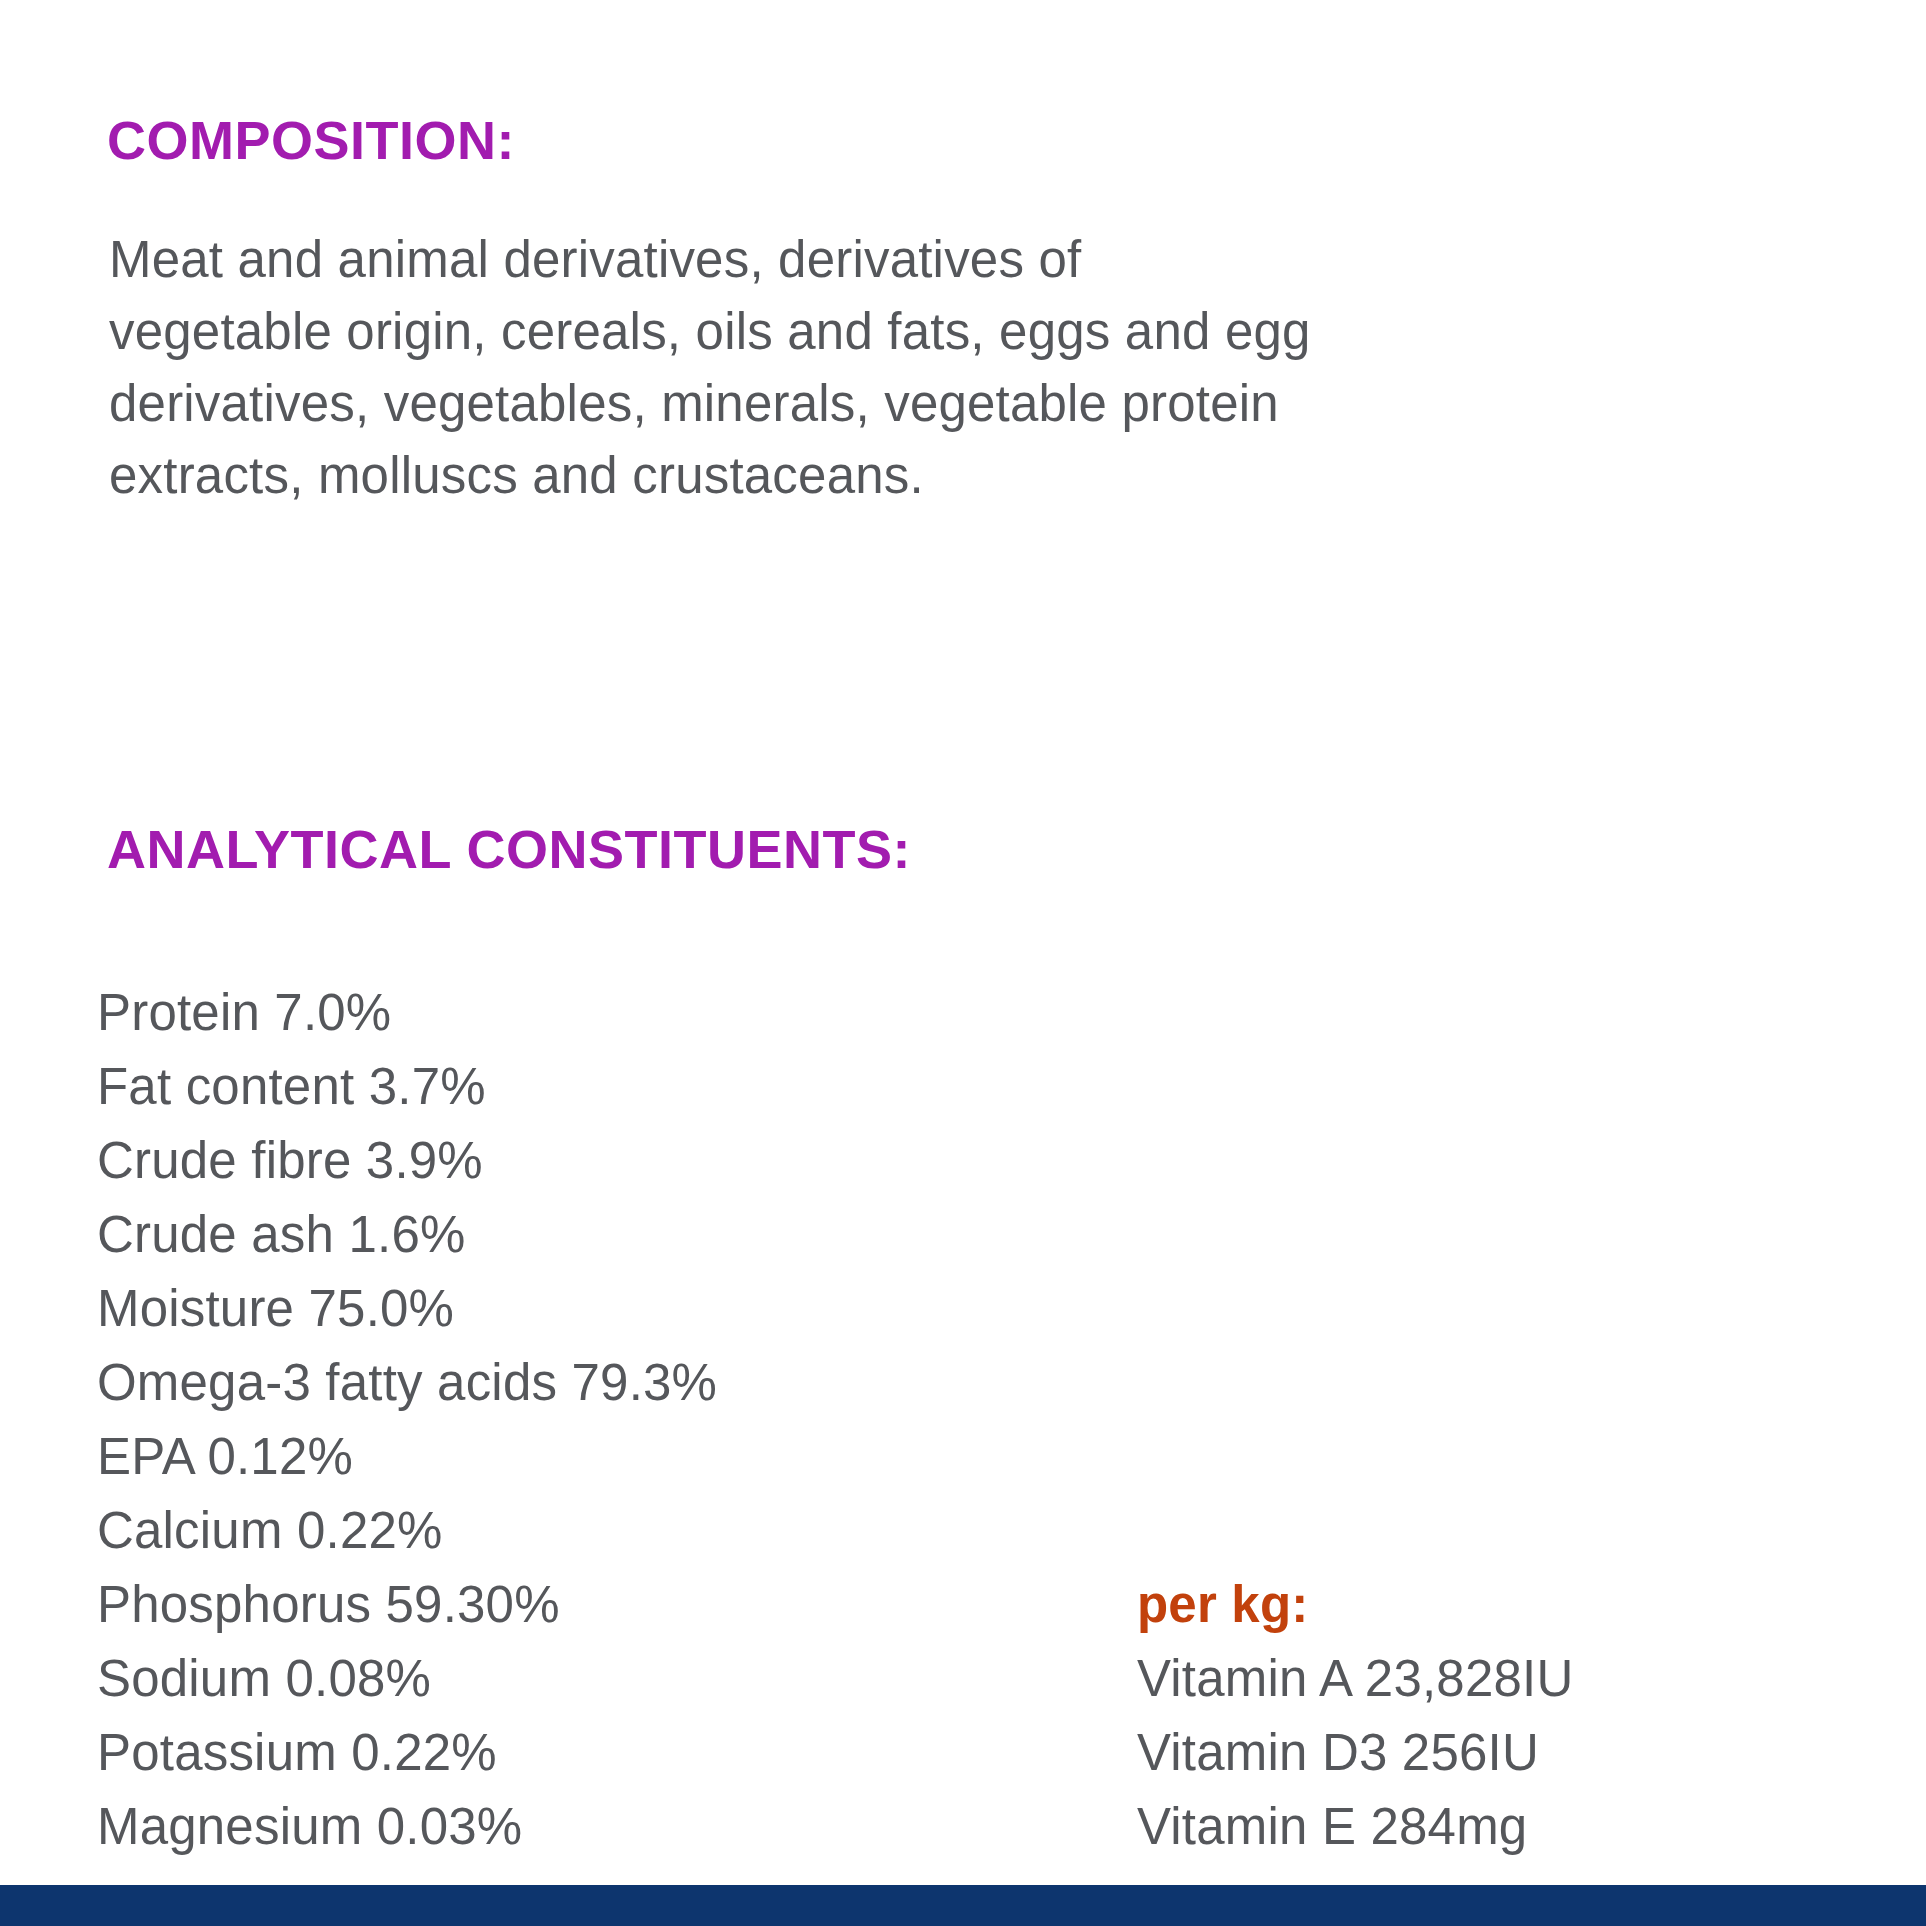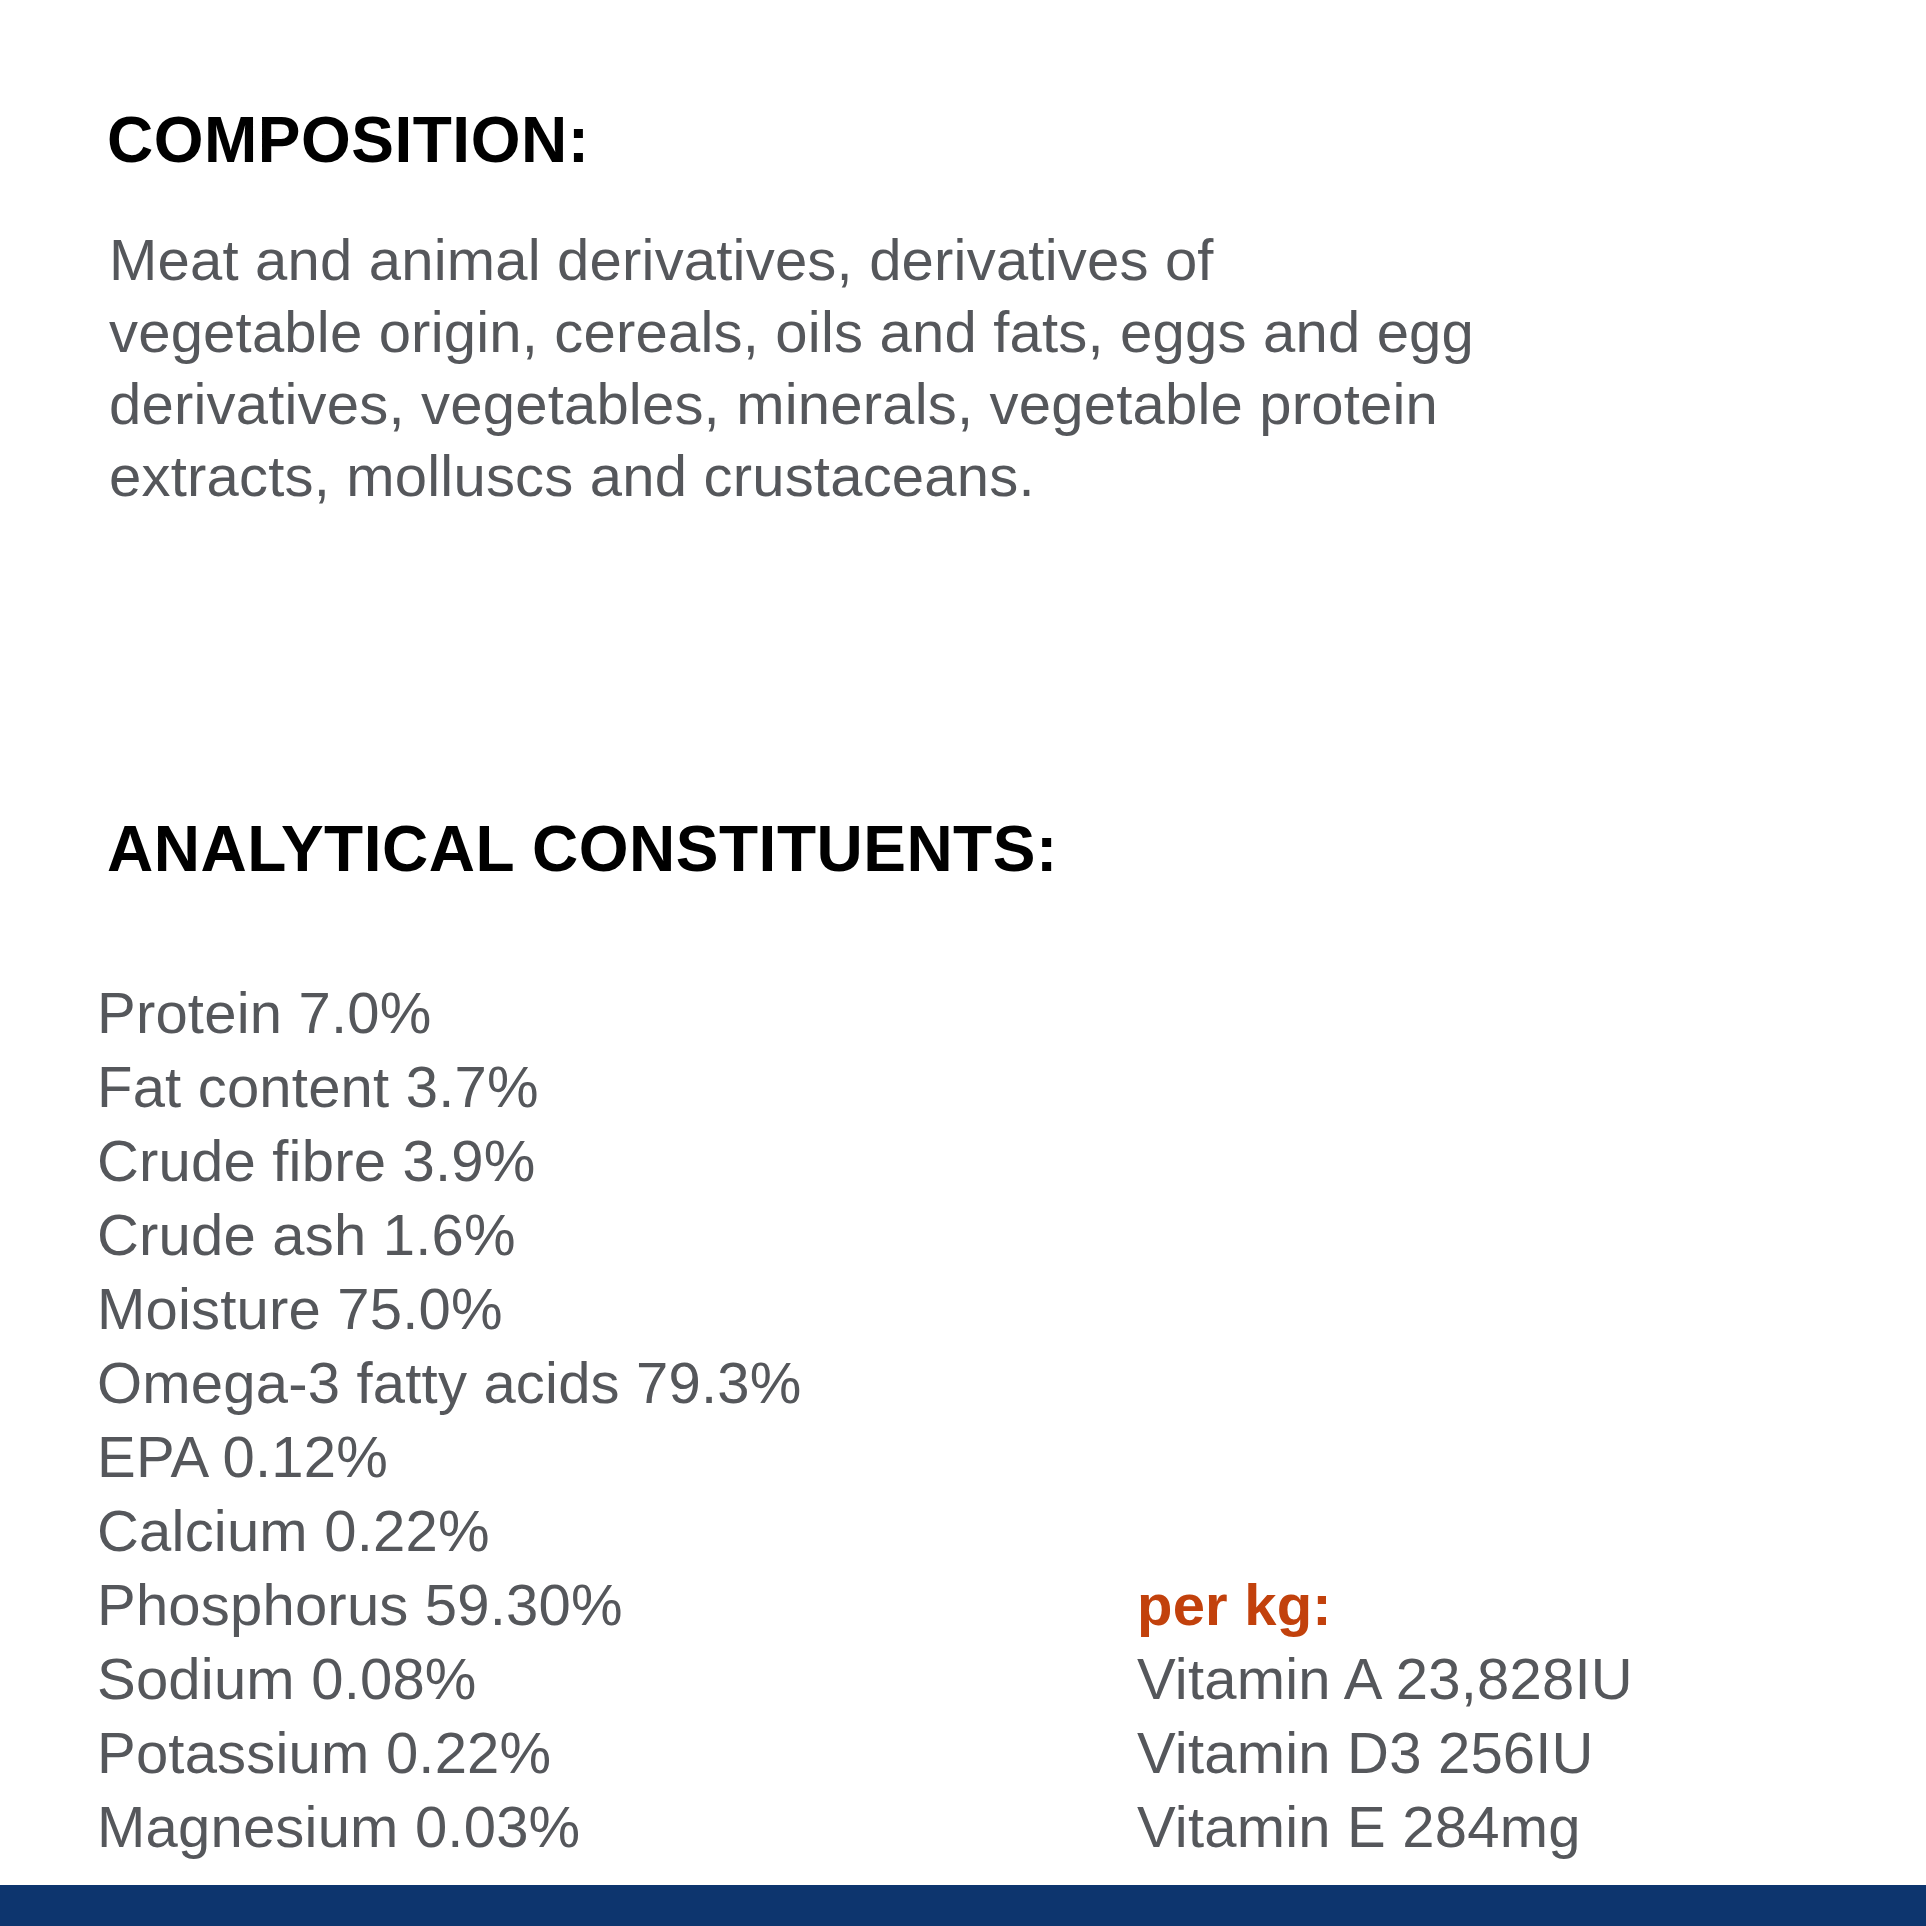--- a/index.html
+++ b/index.html
@@ -11,34 +11,34 @@
     width: 1927px;
     height: 1927px;
     position: relative;
     font-family: "Liberation Sans", sans-serif;
     overflow: hidden;
   }
   .heading {
     position: absolute;
     left: 107px;
     margin: 0;
-    color: #000000;
-    font-size: 64px;
+    color: #a21caf;
+    font-size: 54px;
     line-height: 83px;
     font-weight: 700;
     letter-spacing: 0.5px;
     white-space: nowrap;
   }
   #composition-heading { top: 99px; }
   #analytical-heading  { top: 808px; }
 
   .body-text {
     position: absolute;
     color: #55575b;
-    font-size: 58px;
+    font-size: 51px;
     letter-spacing: 0.2px;
   }
   .text-line { white-space: nowrap; }
 
   #composition-paragraph {
     left: 109px;
     top: 224px;
     line-height: 72px;
   }
   #constituents-list {

